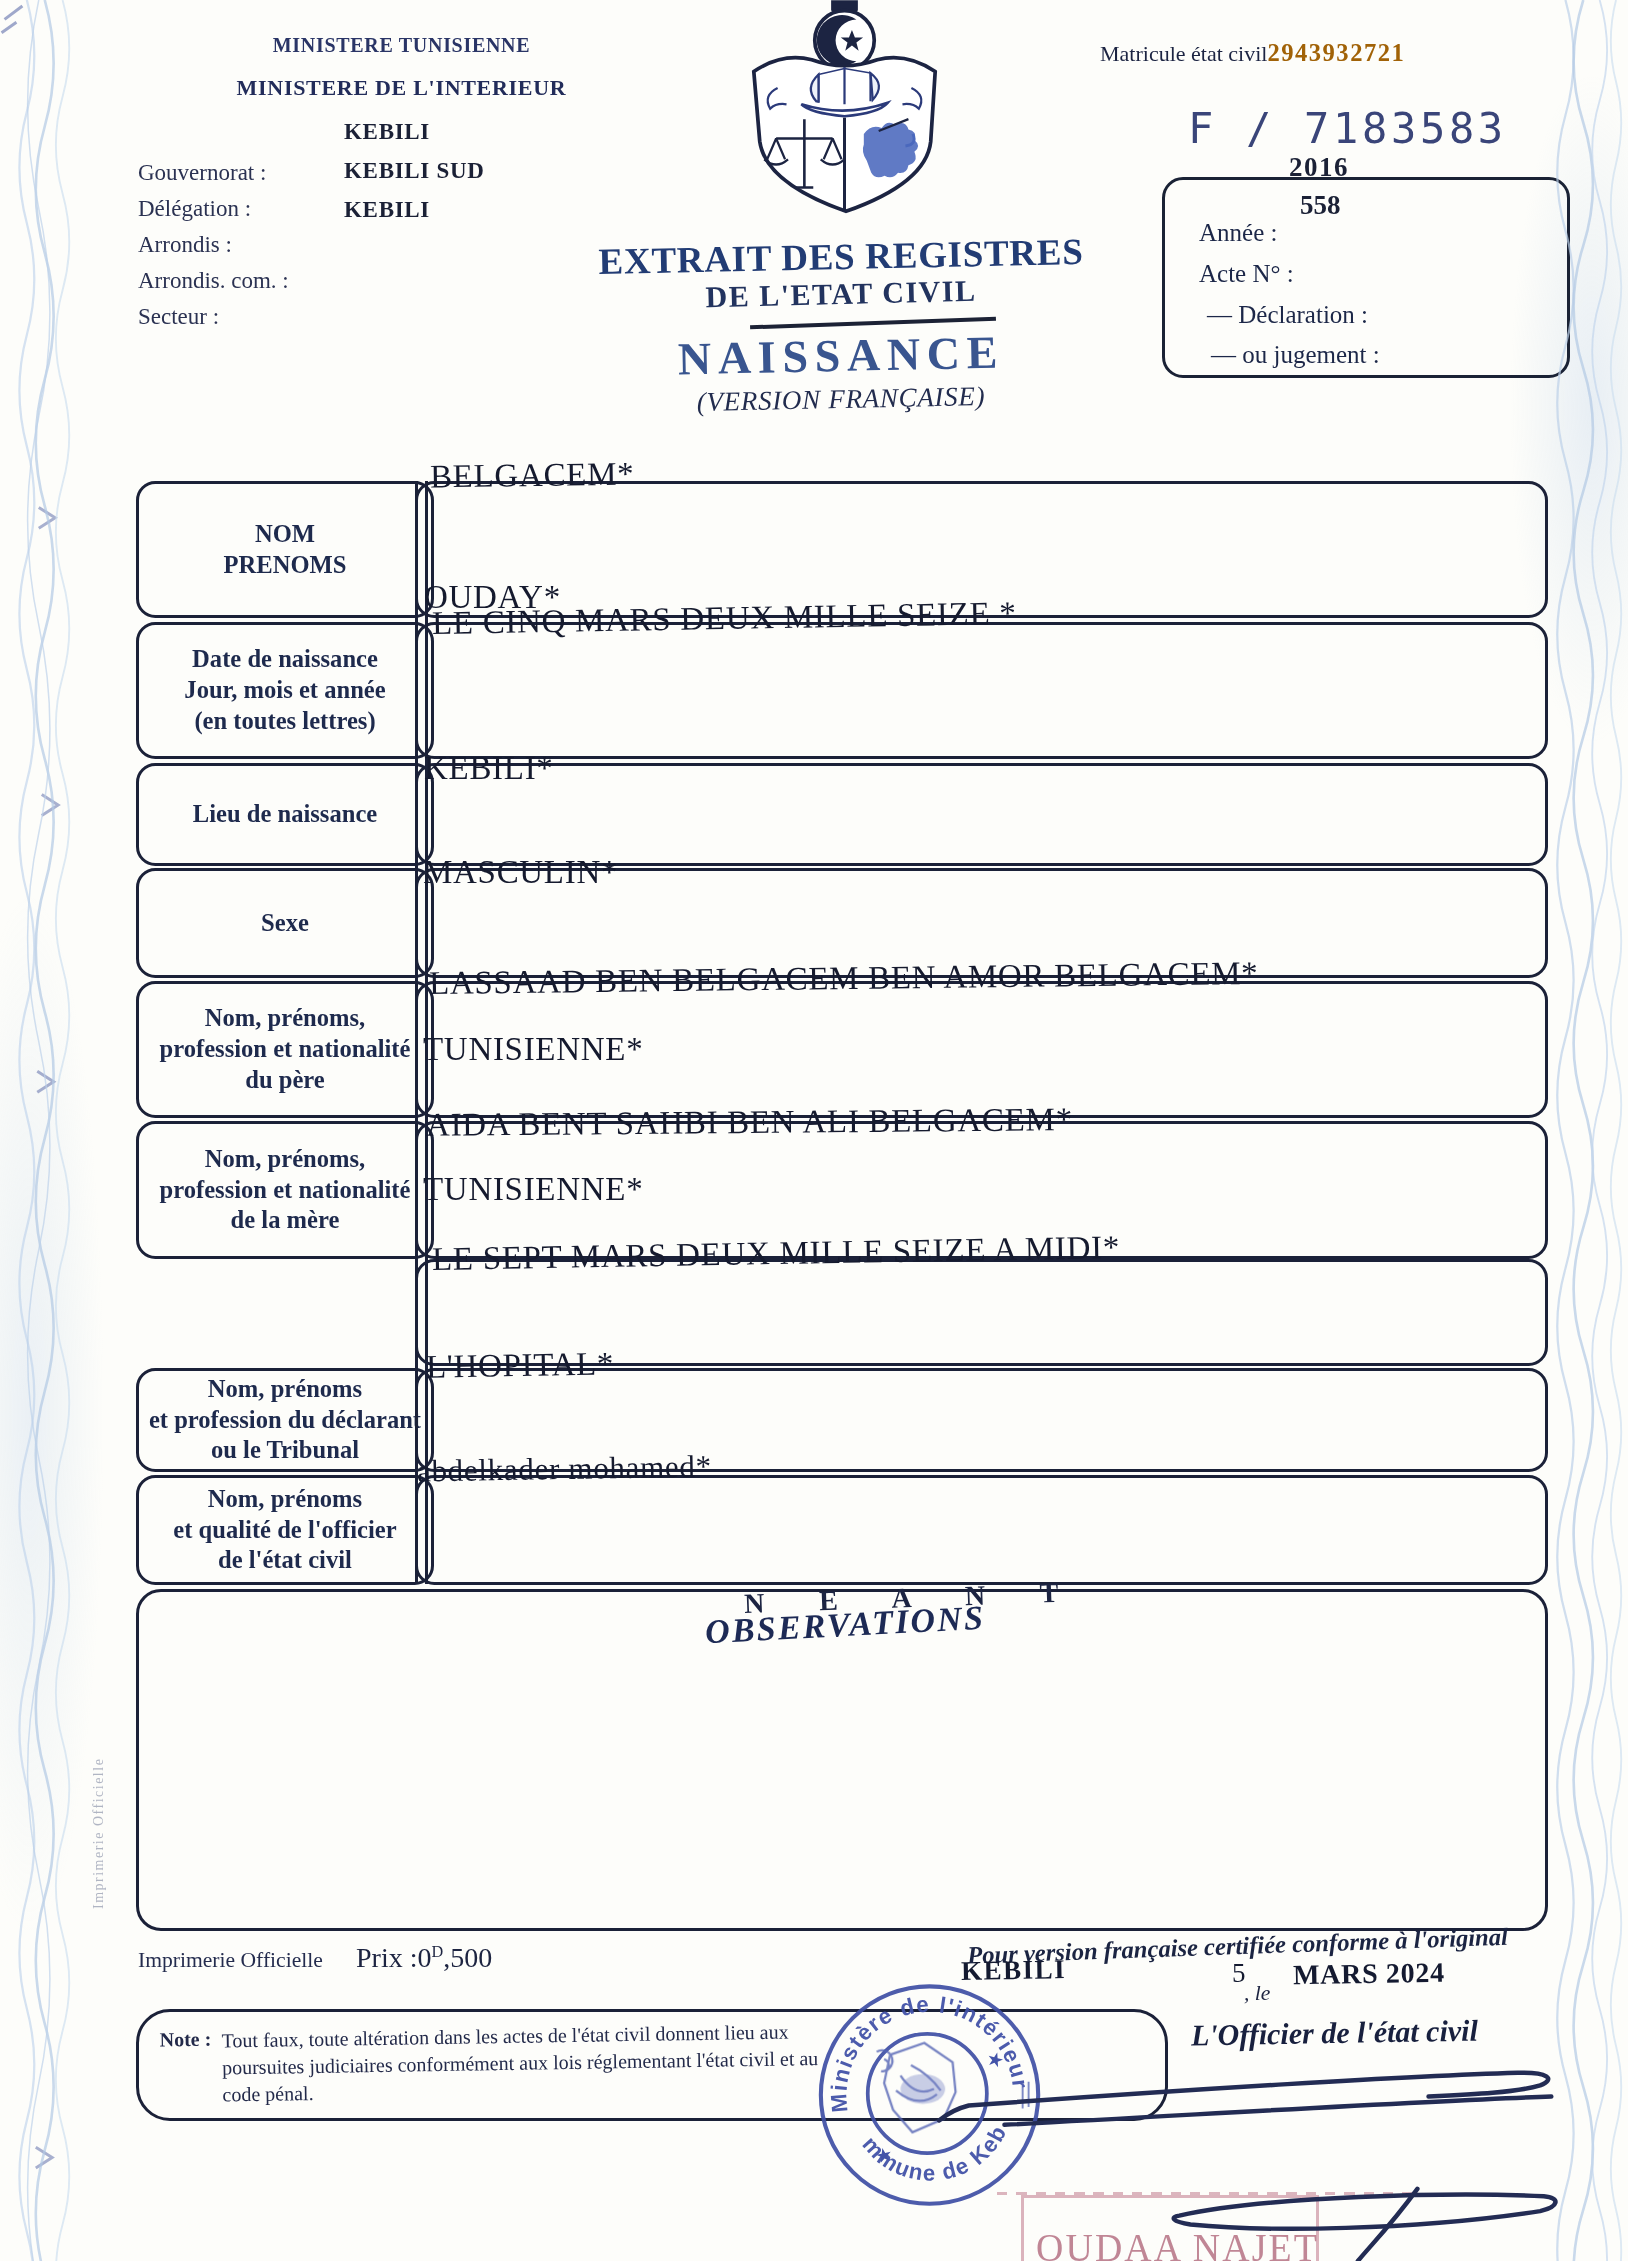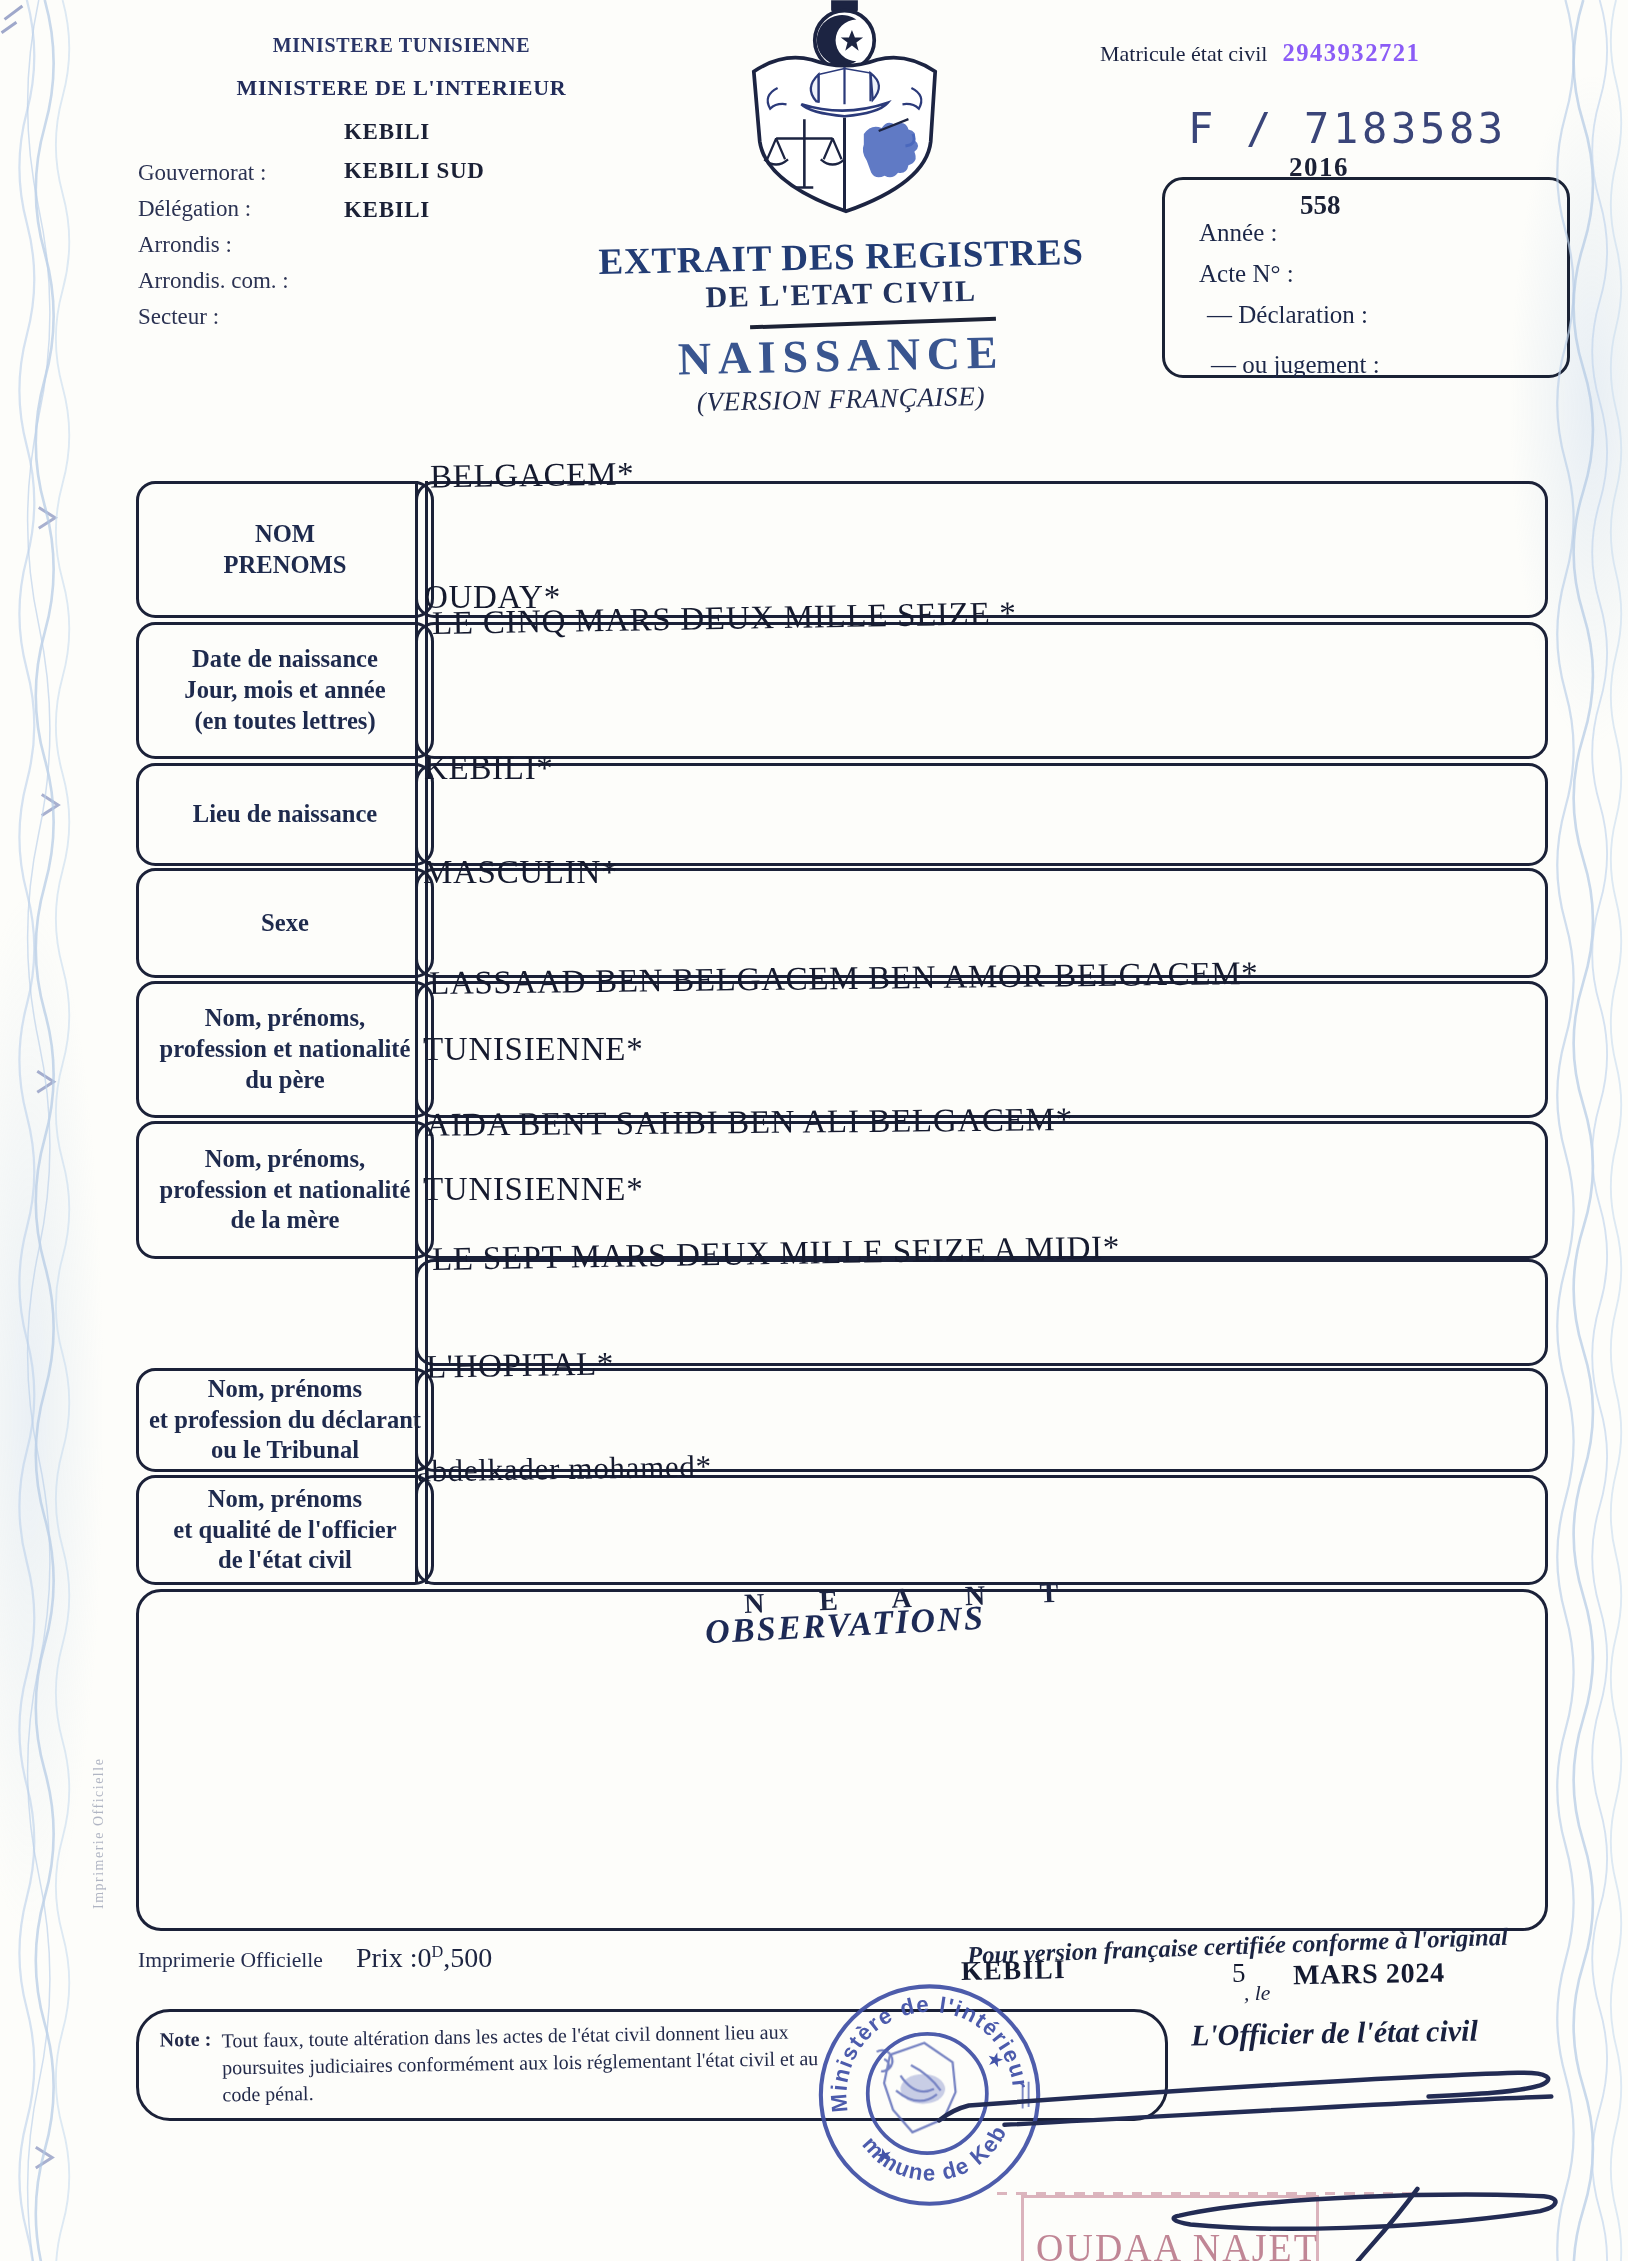--- a/index.html
+++ b/index.html
@@ -11,21 +11,21 @@
   .abs{position:absolute;}
   .pre{white-space:pre-line;}
   .nowrap{white-space:nowrap;}
   
   .hdr-left{left:223px;top:34px;width:357px;text-align:center;}
   .republic{font-size:20px;font-weight:700;letter-spacing:0.7px;color:#2a3566;}
   .ministry{font-size:22px;font-weight:700;letter-spacing:0.7px;color:#222c5a;margin-top:18px;}
   .admin-labels{left:138px;top:155px;font-size:23px;line-height:36px;color:#2b3252;}
   .admin-values{left:344px;top:112px;font-size:23px;line-height:39px;font-weight:600;color:#1b2136;letter-spacing:0.7px;}
   .matricule{left:1100px;top:39px;font-size:22px;}
-  .matricule b{font-size:24.6px;letter-spacing:1.5px;margin-left:15px;color:#8b5cf6;}
+  .matricule b{font-size:24.6px;letter-spacing:1.5px;color:#a16207;}
   .serial{left:1188px;top:104px;font-family:"DejaVu Sans Mono",monospace;font-size:42px;color:#3a4579;letter-spacing:3.7px;}
   .year-overlay{left:1289px;top:152px;font-size:27px;font-weight:600;letter-spacing:1.5px;color:#1b2136;z-index:4;}
   .acte-box{left:1162px;top:177px;width:402px;height:195px;border:3px solid #1a2235;border-radius:21px;}
   .acte-box .lbl{position:absolute;font-size:25px;color:#1c2748;}
   .acte-558{position:absolute;left:135px;top:10.4px;font-size:27px;font-weight:600;color:#1b2136;}
   
   .t1{left:588px;top:235px;width:506px;text-align:center;font-size:37px;font-weight:700;letter-spacing:0.7px;color:#223c74;transform:rotate(-1.2deg);}
   .t2{left:588px;top:277px;width:506px;text-align:center;font-size:30px;font-weight:700;letter-spacing:1.5px;color:#22335e;transform:rotate(-1.4deg);}
   .t2-underline{left:750px;top:321px;width:246px;height:3.7px;background:#1c2235;transform:rotate(-2deg);}
   .t3{left:588px;top:329px;width:506px;text-align:center;font-size:46px;font-weight:700;letter-spacing:6.7px;color:#39558f;transform:rotate(-1.2deg);}
@@ -131,21 +131,21 @@
     <span>Matricule état civil</span><b>2943932721</b>
   </div>
   <div class="abs serial nowrap">F / 7183583</div>
   <div class="abs year-overlay">2016</div>
 
   <div class="abs acte-box">
     <span class="lbl" style="left:34px;top:39px;">Année :</span>
     <span class="acte-558">558</span>
     <span class="lbl" style="left:34px;top:80px;">Acte N° :</span>
     <span class="lbl" style="left:42px;top:121px;text-align:center;">— Déclaration :</span>
-    <span class="lbl" style="left:46px;top:171px;">— ou jugement :</span>
+    <span class="lbl" style="left:46px;top:161px;">— ou jugement :</span>
   </div>
 
   <div class="abs t1">EXTRAIT DES REGISTRES</div>
   <div class="abs t2">DE L'ETAT CIVIL</div>
   <div class="abs t2-underline"></div>
   <div class="abs t3">NAISSANCE</div>
   <div class="abs t4">(VERSION FRANÇAISE)</div>
 
   <div class="abs vline2"></div>
   <div class="abs vline"></div>

